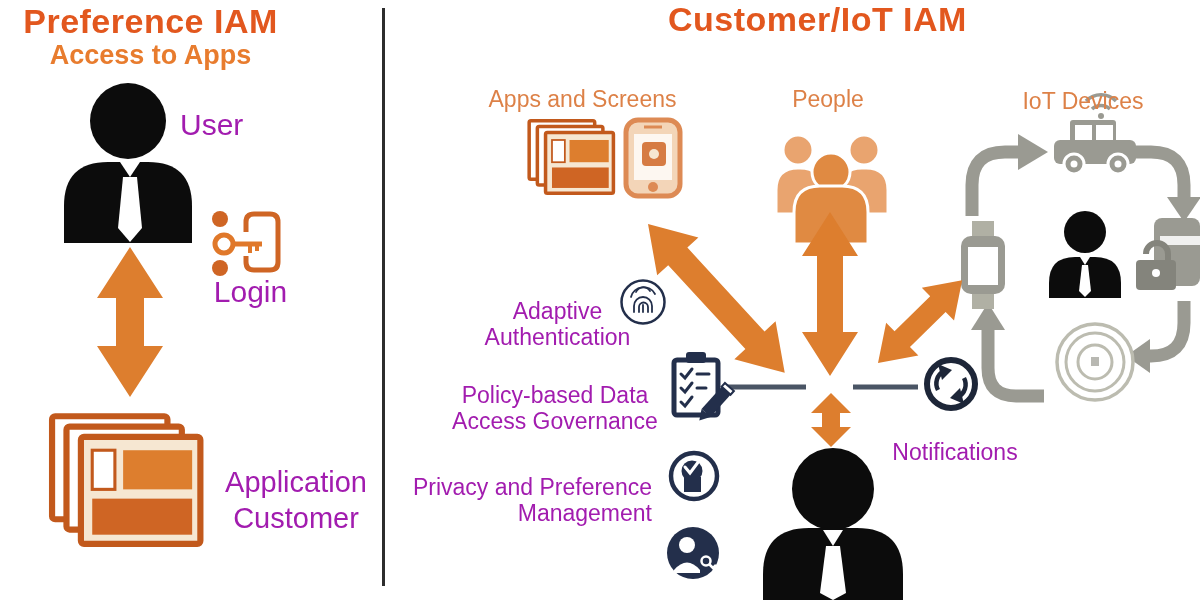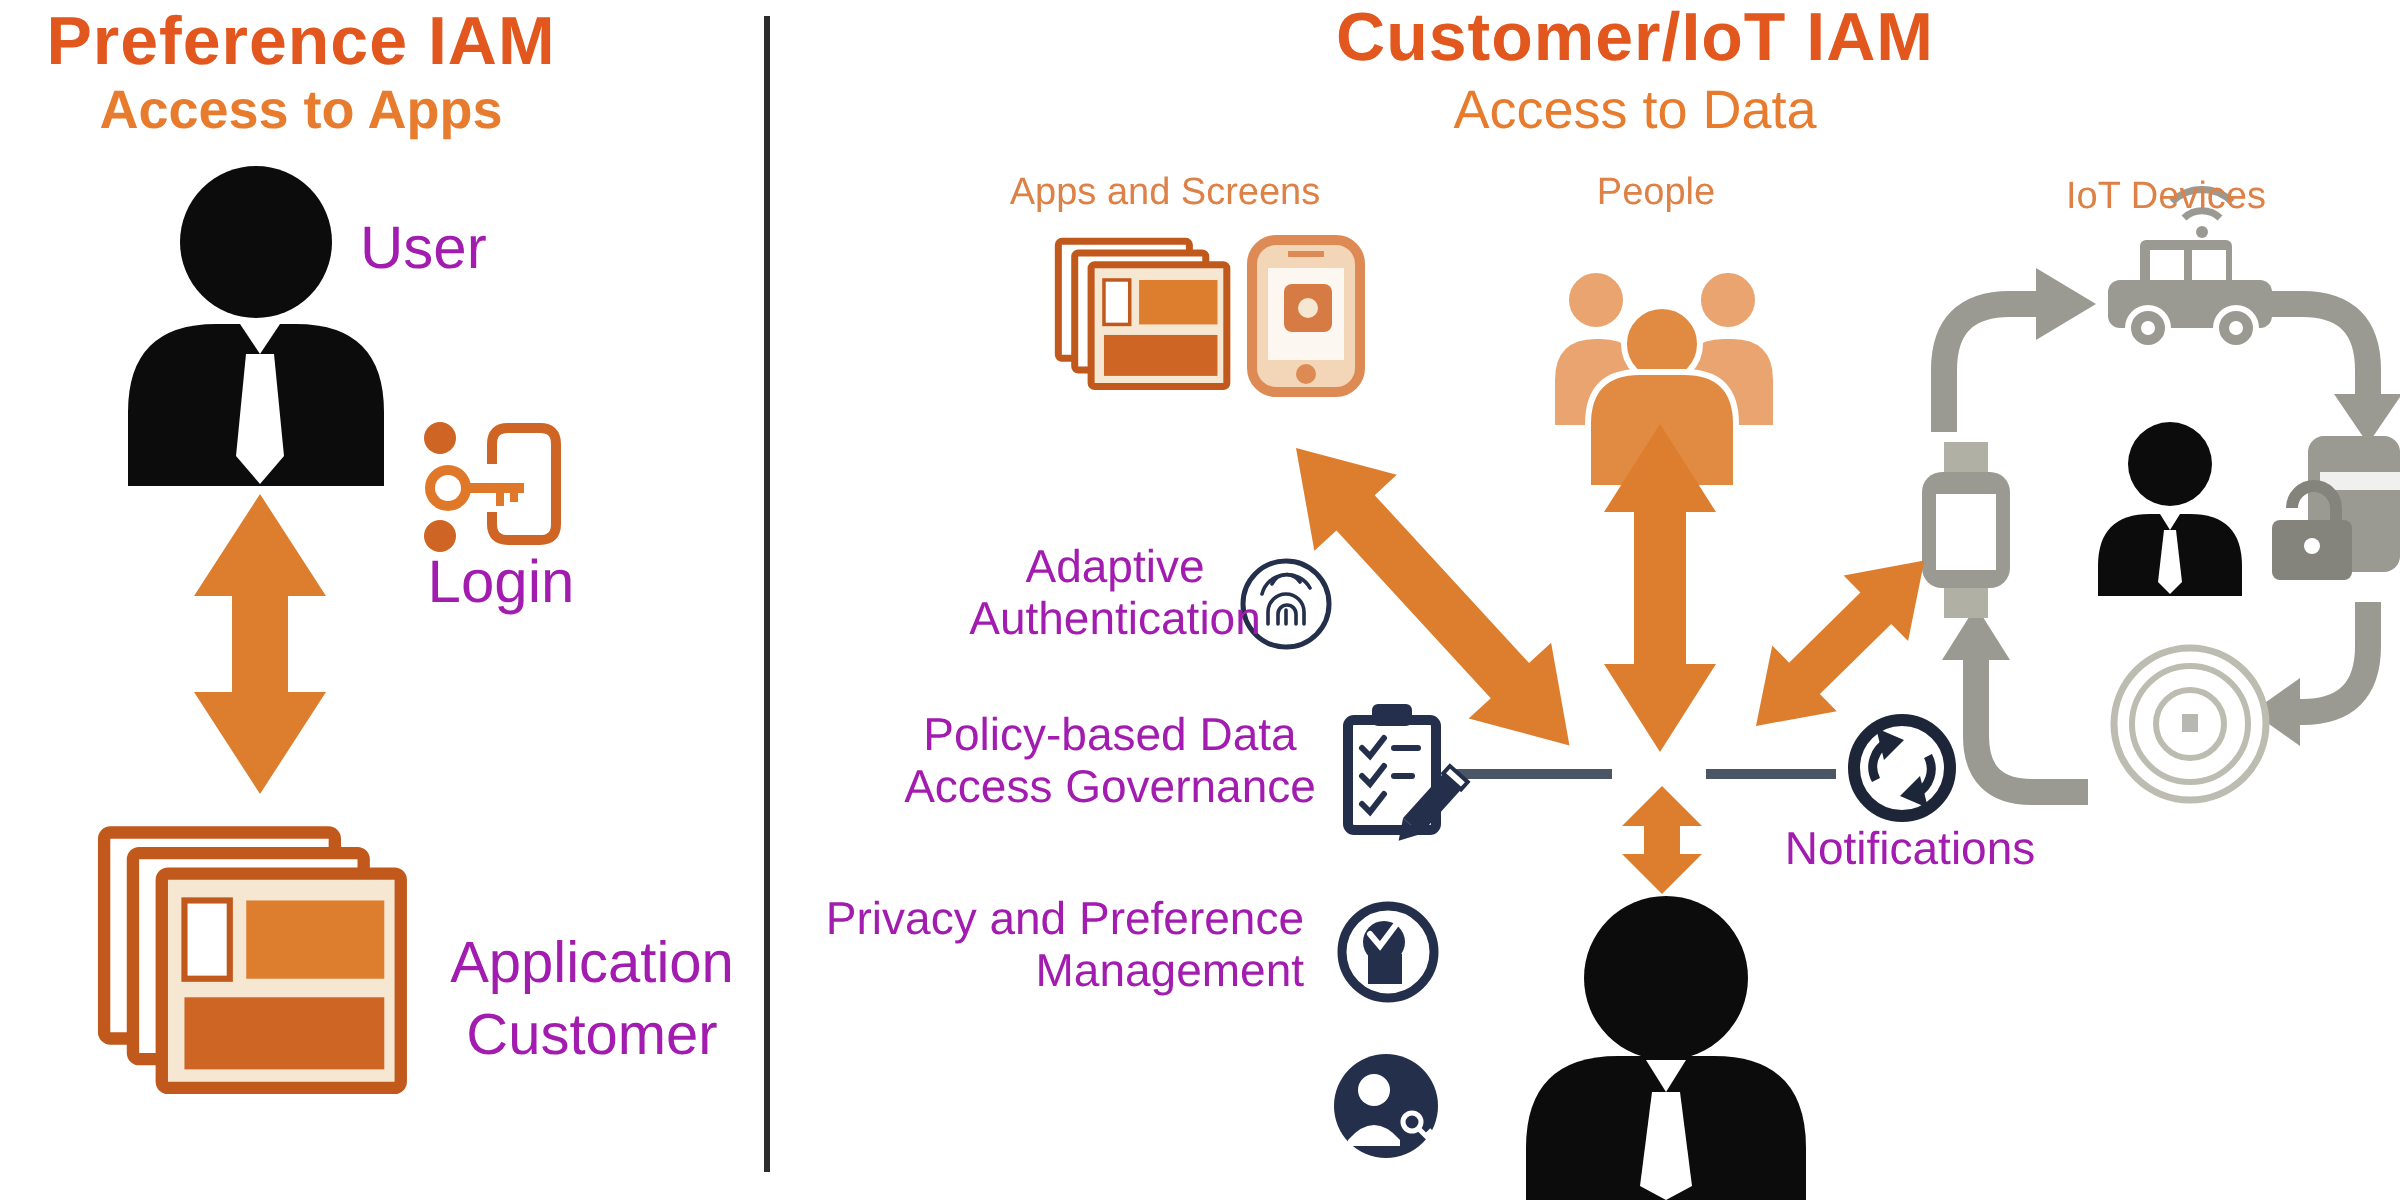--- a/index.html
+++ b/index.html
@@ -6,23 +6,23 @@
   body{width:1200px;height:600px;background:#ffffff;overflow:hidden;
        font-family:"Liberation Sans", sans-serif;}
   #stage{position:relative;width:1200px;height:600px;background:#fff;}
   #gfx{position:absolute;left:0;top:0;}
   .lbl{position:absolute;color:#a21caf;line-height:1.15;}
   .center{text-align:center;}
   .right{text-align:right;}
   .pre{white-space:pre-line;}
   .title{font-weight:bold;font-size:34px;color:var(--orange_title,#e2571e);letter-spacing:.5px;}
   .subtitle{font-size:27px;color:var(--orange_subtitle,#e87c2e);}
-  .colhead{font-size:19px;color:var(--orange_header,#dd8147);}
+  .colhead{font-size:23px;color:var(--orange_header,#dd8147);}
   .big{font-size:30px;}
-  .cap{font-size:23px;}
+  .cap{font-size:23px;margin-top:28px;}
   
   .o-fill{fill:var(--orange_arrow,#dd7e2e);}
   .o2-fill{fill:var(--orange_deep,#cf6524);}
   .ob-stroke{stroke:var(--orange_border,#c2591c);}
   .g-fill{fill:var(--gray_iot,#9a9a92);}
   .g-stroke{stroke:var(--gray_iot,#9a9a92);}
   .gl-stroke{stroke:var(--gray_light,#bcbcb0);}
   .n-fill{fill:var(--navy,#232f4b);}
   .n-stroke{stroke:var(--navy,#232f4b);}
   .nd-stroke{stroke:var(--navy_dark,#1d2638);}
@@ -210,21 +210,20 @@
     </g>
   </svg>
 
   <div class="lbl title center" style="left:8px;top:2px;width:285px;">Preference IAM</div>
   <div class="lbl subtitle center" style="left:8px;top:40px;width:285px;font-weight:bold;">Access to Apps</div>
   <div class="lbl big" style="left:180px;top:108px;">User</div>
   <div class="lbl big center" style="left:203px;top:275px;width:95px;">Login</div>
   <div class="lbl center" style="left:210px;top:464px;width:172px;font-size:29px;line-height:1.25;">Application Customer</div>
 
   <div class="lbl title center" style="left:600px;top:0px;width:435px;">Customer/IoT IAM</div>
-  <div class="lbl subtitle center" style="left:600px;top:40px;width:435px;">Access to Data</div>
 
   <div class="lbl colhead center" style="left:470px;top:86px;width:225px;">Apps and Screens</div>
   <div class="lbl colhead center" style="left:768px;top:86px;width:120px;">People</div>
   <div class="lbl colhead center" style="left:1008px;top:88px;width:150px;">IoT Devices</div>
 
   <div class="lbl cap center pre" style="left:470px;top:270px;width:175px;">Adaptive
 Authentication</div>
   <div class="lbl cap center pre" style="left:440px;top:354px;width:230px;">Policy-based Data
 Access Governance</div>
   <div class="lbl cap right pre" style="left:390px;top:446px;width:262px;">Privacy and Preference

